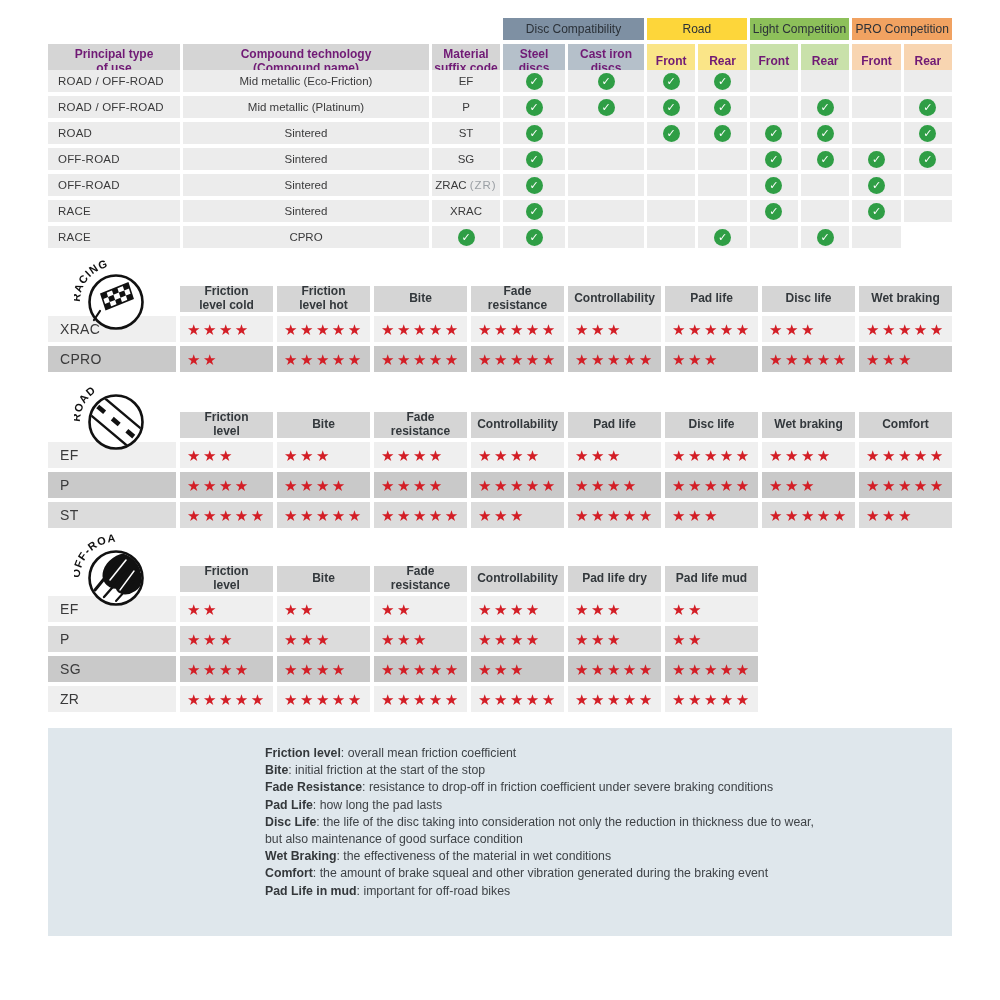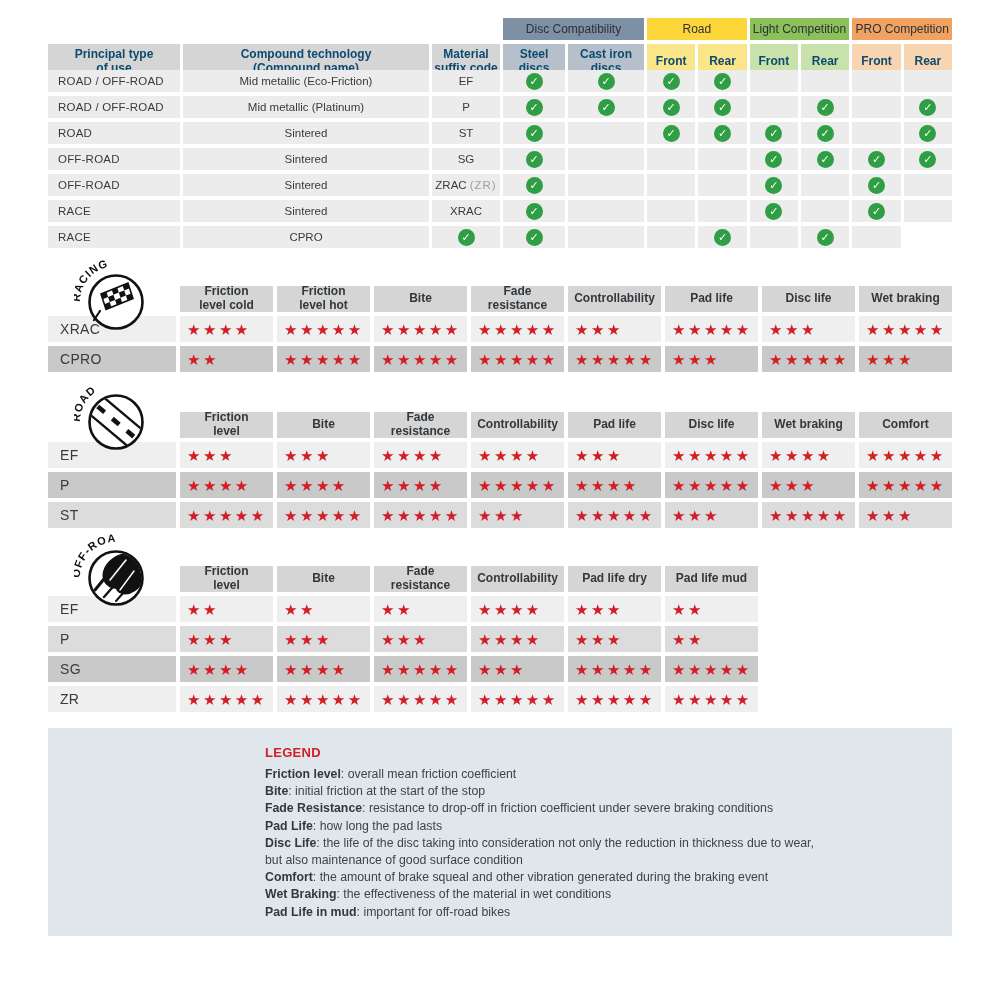--- a/index.html
+++ b/index.html
@@ -17,21 +17,21 @@
     grid-auto-rows: 22px; gap: 4px 3px; width: 904px;
   }
   .compat-grid .group-spacer { grid-column: span 3; background: transparent; }
   .group-cell {
     grid-column: span 2; display: flex; align-items: center; justify-content: center;
     font-size: 12px; font-weight: 400; color: #2b3138; height: 22px;
   }
   .sub-head {
     height: 36px; display: flex; align-items: center; justify-content: center;
     text-align: center; font-size: 12px; font-weight: 700; line-height: 1.15;
-    white-space: pre-line; color: #0c4a6e;
+    white-space: pre-line; color: #701a75;
   }
   .compat-grid .r2 { grid-row: 2; height: 36px; }
   .compat-cell { background: #ececec; display: flex; align-items: center; font-size: 11.5px; }
   .compat-use { padding-left: 10px; font-weight: 500; letter-spacing: .2px; }
   .compat-tech, .compat-code { justify-content: center; text-align: center; font-weight: 500; }
   .code-suffix { color: #9a9fa4; font-weight: 400; margin-left: 3px; letter-spacing: 1px; }
   .check {
     width: 17px; height: 17px; border-radius: 50%; background: #2f9e45;
     color: #fff; font-size: 11px; font-weight: 700;
     display: flex; align-items: center; justify-content: center; line-height: 1;
@@ -535,26 +535,25 @@
           <div class="star-cell shade-light">
             <span class="stars">★★★★★</span>
           </div>
           <div class="star-cell shade-light">
             <span class="stars">★★★★★</span>
           </div>
         </div>
       </section>
     </div>
   <div class="legend">
-    <div class="legend-title">LEGEND</div>
     <div id="legend-items">
         <div class="legend-line"><b>Friction level</b>: overall mean friction coefficient</div>
         <div class="legend-line"><b>Bite</b>: initial friction at the start of the stop</div>
         <div class="legend-line"><b>Fade Resistance</b>: resistance to drop-off in friction coefficient under severe braking conditions</div>
         <div class="legend-line"><b>Pad Life</b>: how long the pad lasts</div>
         <div class="legend-line"><b>Disc Life</b>: the life of the disc taking into consideration not only the reduction in thickness due to wear,</div>
         <div class="legend-line">but also maintenance of good surface condition</div>
+        <div class="legend-line"><b>Wet Braking</b>: the effectiveness of the material in wet conditions</div>
         <div class="legend-line"><b>Comfort</b>: the amount of brake squeal and other vibration generated during the braking event</div>
-        <div class="legend-line"><b>Wet Braking</b>: the effectiveness of the material in wet conditions</div>
         <div class="legend-line"><b>Pad Life in mud</b>: important for off-road bikes</div>
       </div>
   </div>
 </div>
 
 </body></html>

